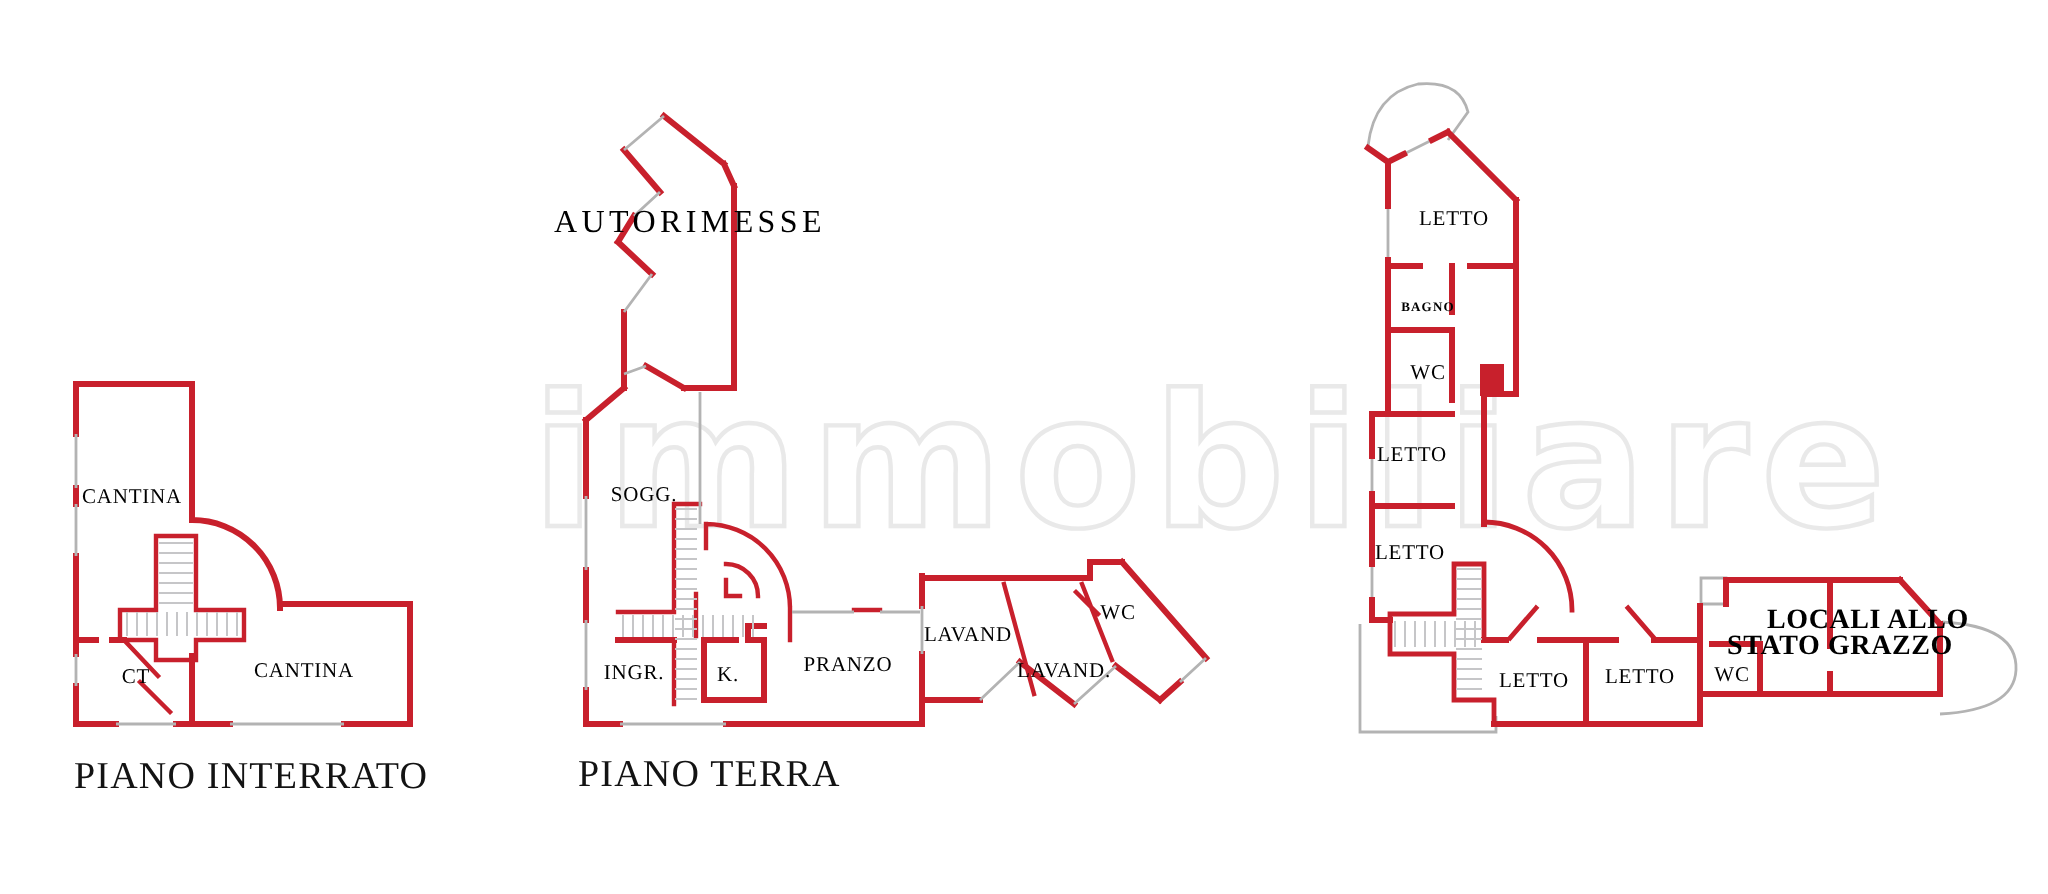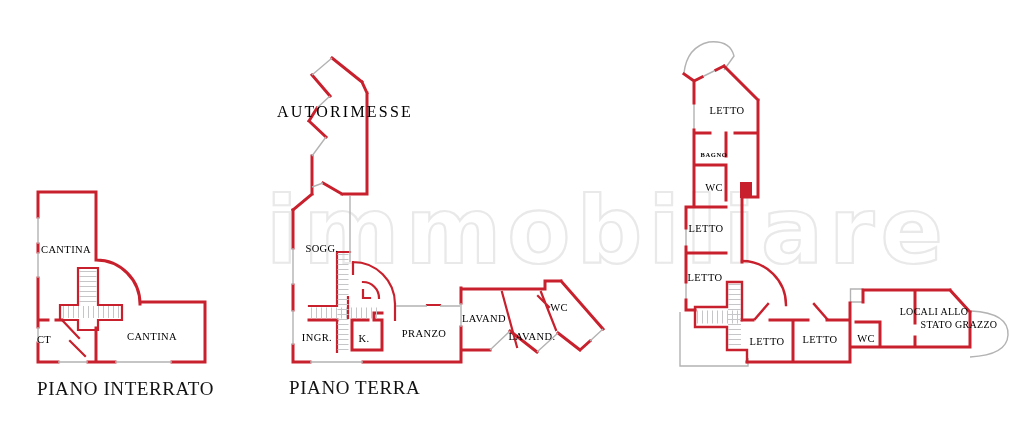--- a/index.html
+++ b/index.html
@@ -7,21 +7,21 @@
          font-family:"Liberation Serif","DejaVu Serif",serif;}
   .watermark{position:absolute;left:266px;top:186px;z-index:0;
              font-family:"DejaVu Sans","Liberation Sans",sans-serif;
              font-size:92px;font-weight:700;letter-spacing:6px;line-height:1;
              color:transparent;-webkit-text-stroke:2.2px #e9e9e9;user-select:none;}
   svg.draw{position:absolute;left:0;top:0;z-index:1;}
   .lbl{position:absolute;z-index:2;transform:translate(-50%,-50%);
        font-size:10.5px;letter-spacing:0.4px;color:#000;white-space:nowrap;}
   .lbl.wide{font-size:16px;letter-spacing:2.2px;}
   .lbl.tiny{font-size:6.5px;font-weight:bold;letter-spacing:0.6px;}
-  .lbl.small{font-size:10px;letter-spacing:0.3px;}
+  .lbl.small{font-size:14px;letter-spacing:0.3px;font-weight:bold;}
   .floor-title{position:absolute;z-index:2;font-size:19px;letter-spacing:0.6px;color:#131313;white-space:nowrap;}
   path,line,rect{vector-effect:non-scaling-stroke;}
 </style>
 </head>
 <body>
 
 <div class="stage">
 
   <div class="watermark">immobiliare</div>
 
@@ -103,39 +103,39 @@
         M856,322 H880 M880,322 V347 M915,290 V323 M915,337 V347 M850,347 H970"></path>
       <path stroke-width="2.4" d="
         M742,261 A44,44 0 0 1 786,305 M755,319 L768,304 M827,319 L814,304"></path>
       <rect x="740" y="182" width="12" height="16" fill="#c8202c" stroke="none"></rect>
     </g>
     <line x1="734.5" y1="284" x2="734.5" y2="348" stroke="#c6c6c8" stroke-width="13" stroke-dasharray="1,4"></line>
     <line x1="697" y1="317" x2="741" y2="317" stroke="#c6c6c8" stroke-width="13" stroke-dasharray="1,4"></line>
   </svg>
 
   <span class="lbl" style="left:66px;top:249px">CANTINA</span>
-  <span class="lbl" style="left:44px;top:339px">CT</span>
+  <span class="lbl" style="left:68px;top:339px">CT</span>
   <span class="lbl" style="left:152px;top:336px">CANTINA</span>
 
   <span class="lbl wide" style="left:345px;top:112px">AUTORIMESSE</span>
   <span class="lbl" style="left:322px;top:248px">SOGG.</span>
   <span class="lbl" style="left:317px;top:337px">INGR.</span>
   <span class="lbl" style="left:364px;top:338px">K.</span>
   <span class="lbl" style="left:424px;top:333px">PRANZO</span>
   <span class="lbl" style="left:484px;top:318px">LAVAND</span>
   <span class="lbl" style="left:532px;top:336px">LAVAND.</span>
   <span class="lbl" style="left:559px;top:307px">WC</span>
 
   <span class="lbl" style="left:727px;top:110px">LETTO</span>
   <span class="lbl tiny" style="left:714px;top:154px">BAGNO</span>
   <span class="lbl" style="left:714px;top:187px">WC</span>
   <span class="lbl" style="left:706px;top:228px">LETTO</span>
   <span class="lbl" style="left:705px;top:277px">LETTO</span>
   <span class="lbl" style="left:767px;top:341px">LETTO</span>
   <span class="lbl" style="left:820px;top:339px">LETTO</span>
   <span class="lbl" style="left:866px;top:338px">WC</span>
   <span class="lbl small" style="left:934px;top:311px">LOCALI ALLO</span>
-  <span class="lbl small" style="left:959px;top:324px">STATO GRAZZO</span>
+  <span class="lbl small" style="left:920px;top:324px">STATO GRAZZO</span>
 
   <div class="floor-title" style="left:289px;top:377px">PIANO TERRA</div>
   <div class="floor-title" style="left:37px;top:378px">PIANO INTERRATO</div>
 
 </div>
 
 </body></html>

